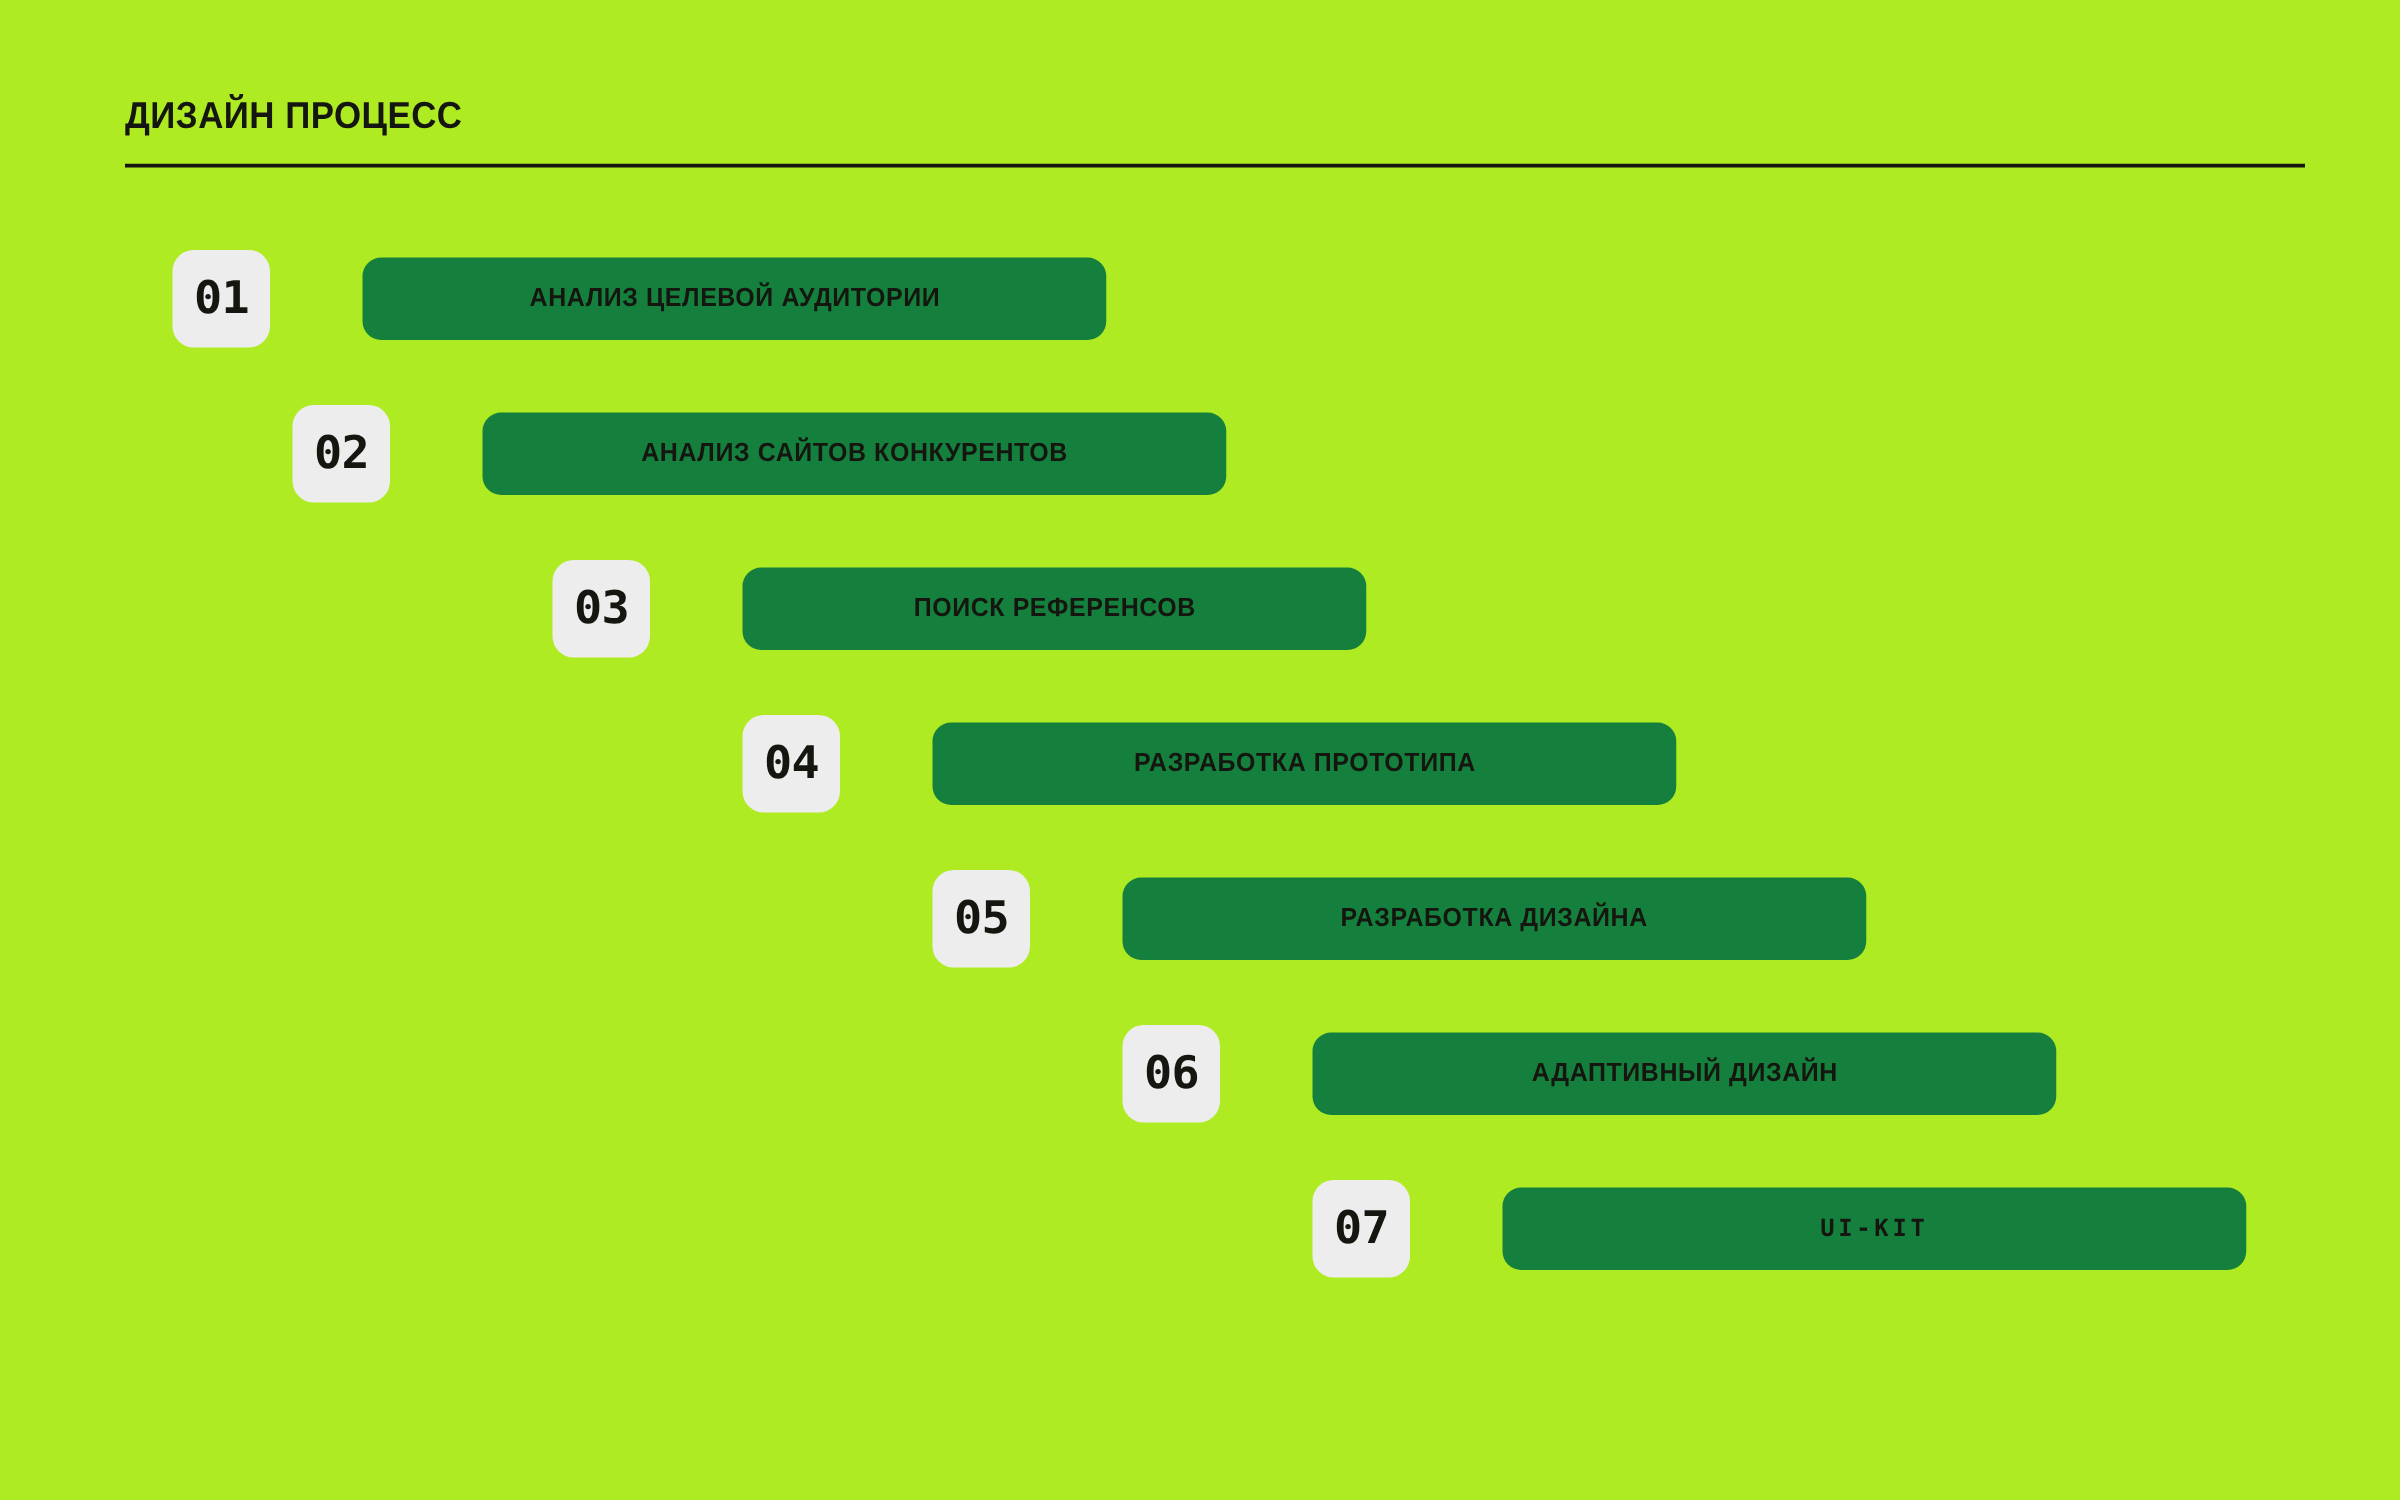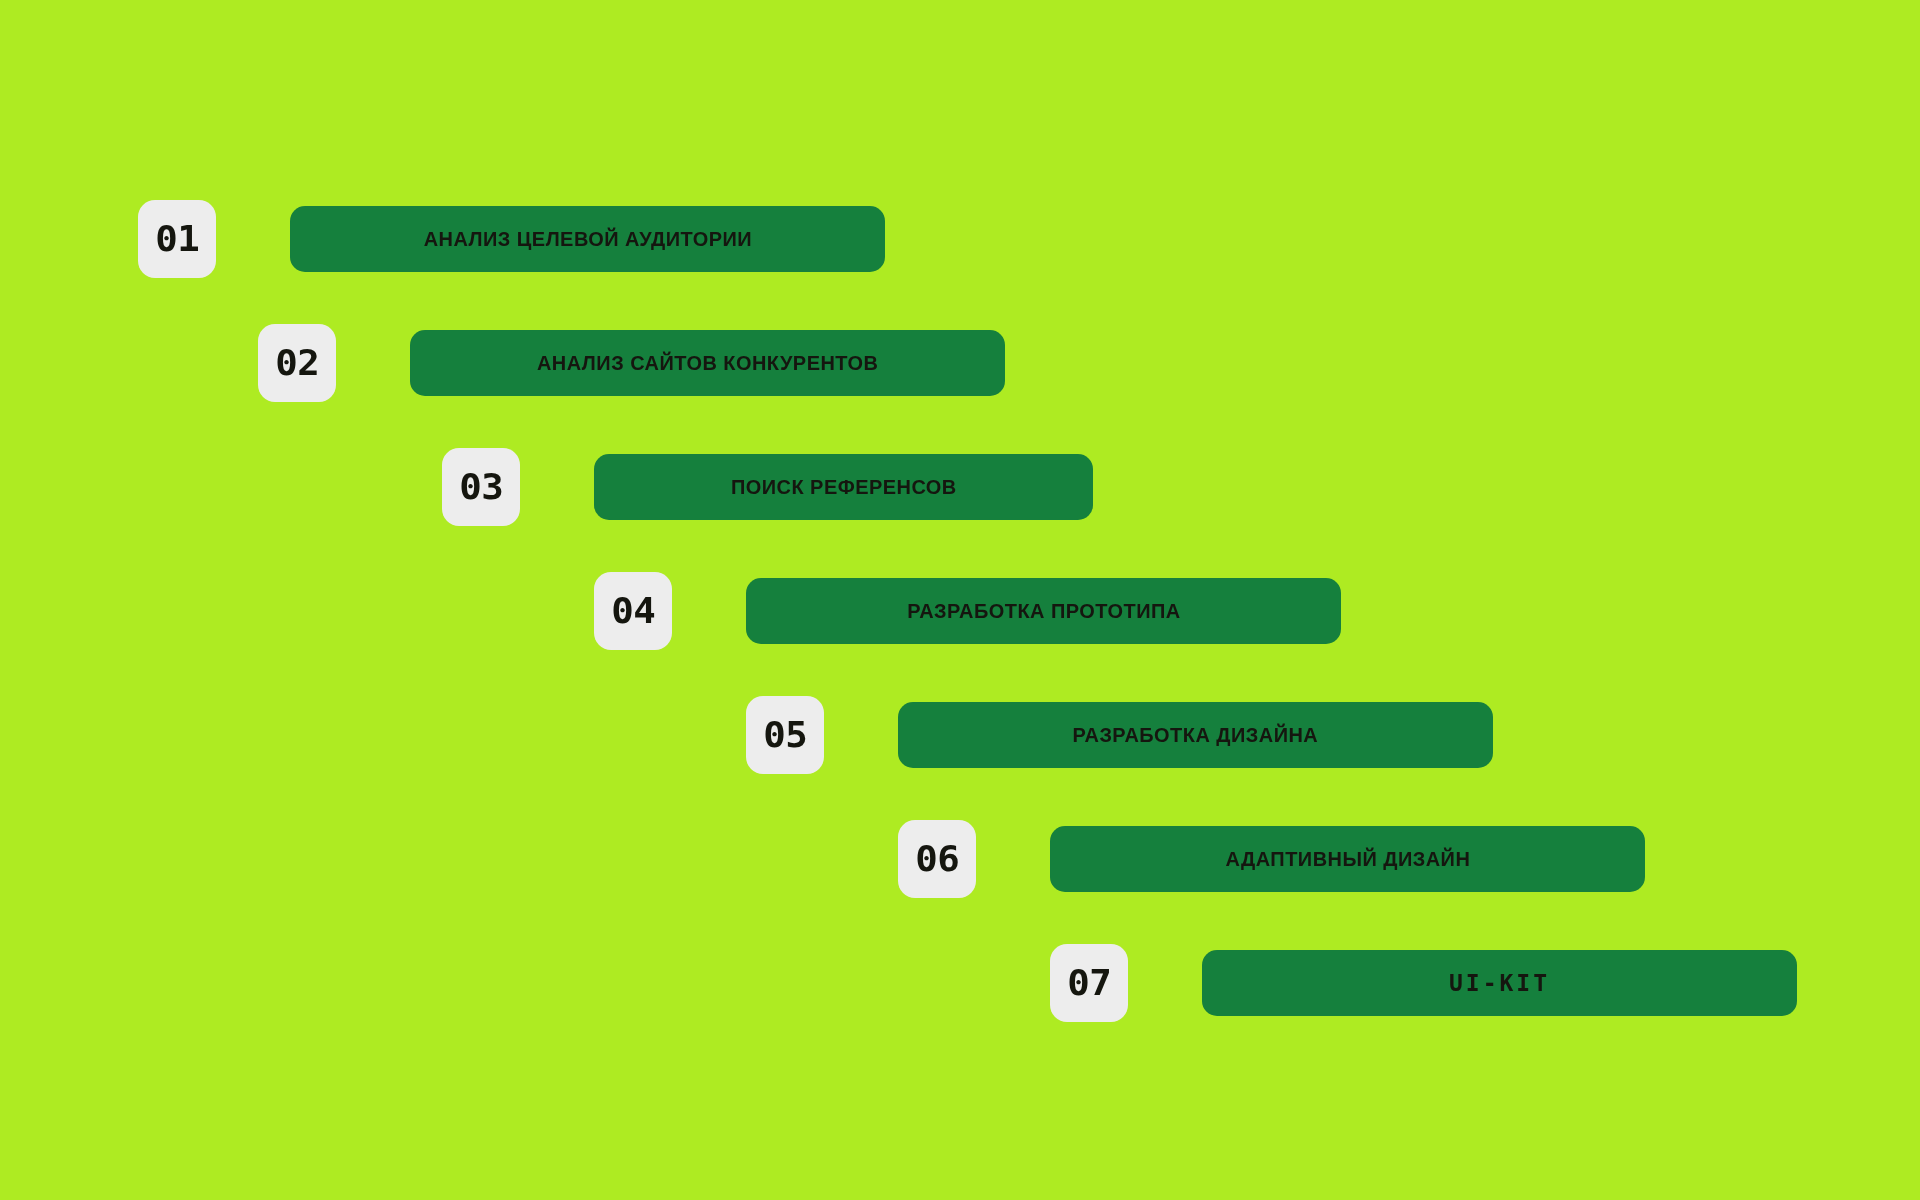--- a/index.html
+++ b/index.html
@@ -106,43 +106,47 @@
     font-size: 21px;
     font-weight: bold;
     letter-spacing: 0.5px;
     color: #15160f;
     text-transform: uppercase;
     white-space: nowrap;
     transform: scaleX(0.95);
   }
   .step-pill-text.mono {
     font-family: "DejaVu Sans Mono", "Liberation Mono", monospace;
-    font-size: 23px;
+    font-size: 19px;
     letter-spacing: 3px;
     transform: none;
   }
 </style>
 </head>
 <body>
 
 <div class="slide">
 
+  <div class="header">
+    <div class="slide-title">ДИЗАЙН ПРОЦЕСС</div>
+    <div class="title-rule"></div>
+  </div>
 
   <div class="steps">
 
   <div class="step-row">
         <div class="step-badge" style="margin-left: 0px;">
           <span class="step-badge-text">01</span>
         </div>
         <div class="step-pill" style="margin-left: 74px; width: 595px;">
           <span class="step-pill-text">АНАЛИЗ ЦЕЛЕВОЙ АУДИТОРИИ</span>
         </div>
       </div>
       <div class="step-row">
-        <div class="step-badge" style="margin-left: 120px;">
+        <div class="step-badge" style="margin-left: 96px;">
           <span class="step-badge-text">02</span>
         </div>
         <div class="step-pill" style="margin-left: 74px; width: 595px; border-radius: 15px;">
           <span class="step-pill-text">АНАЛИЗ САЙТОВ КОНКУРЕНТОВ</span>
         </div>
       </div>
       <div class="step-row">
         <div class="step-badge" style="margin-left: 304px;">
           <span class="step-badge-text">03</span>
         </div>

